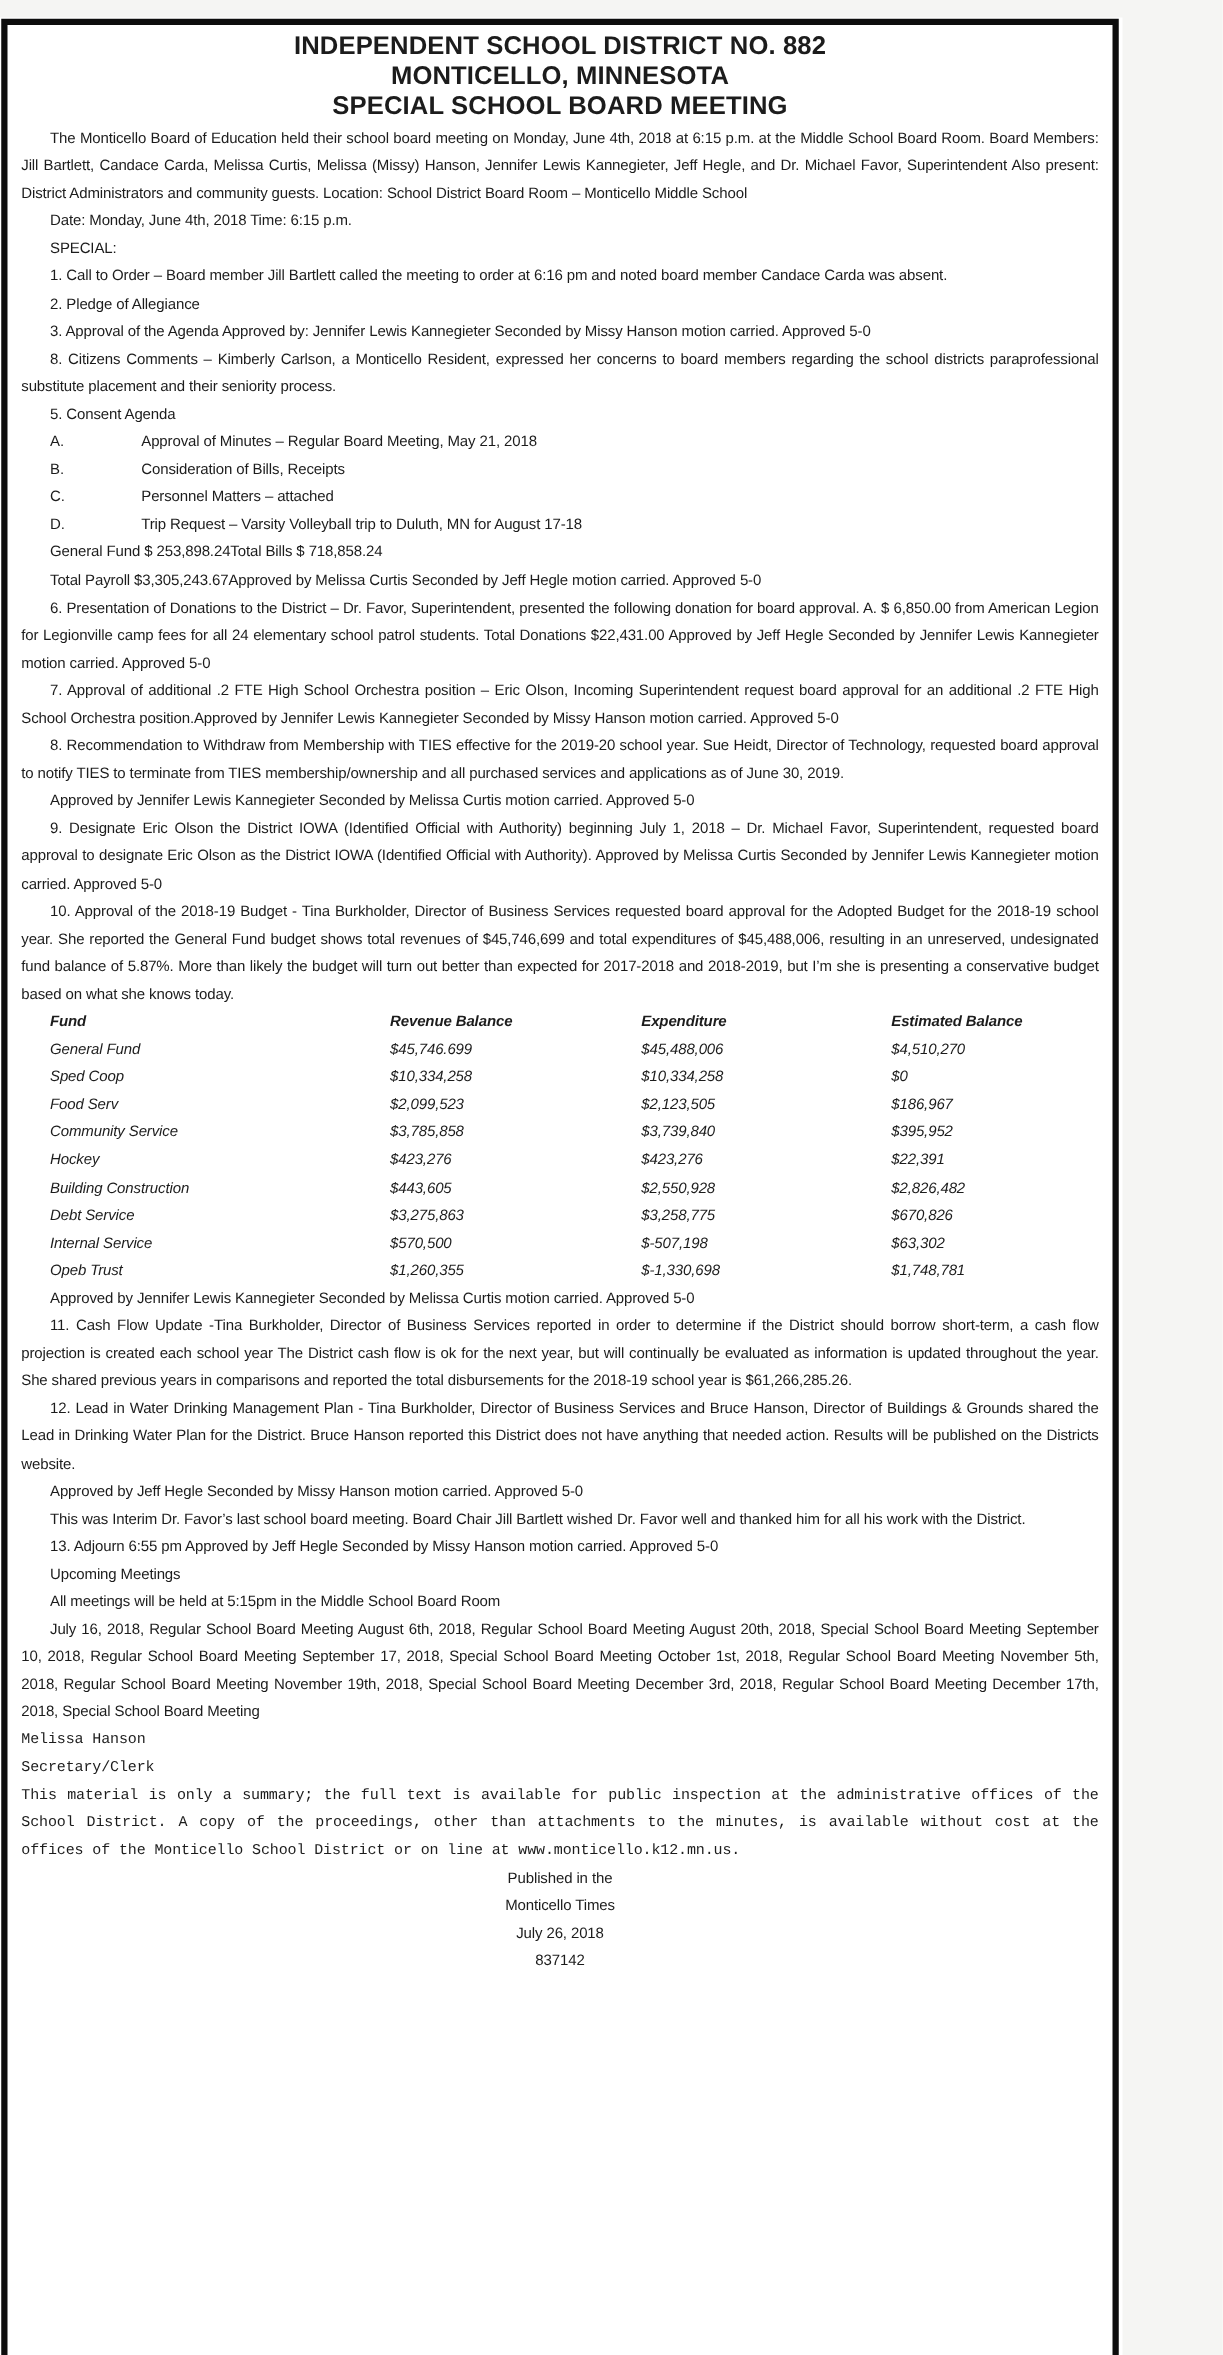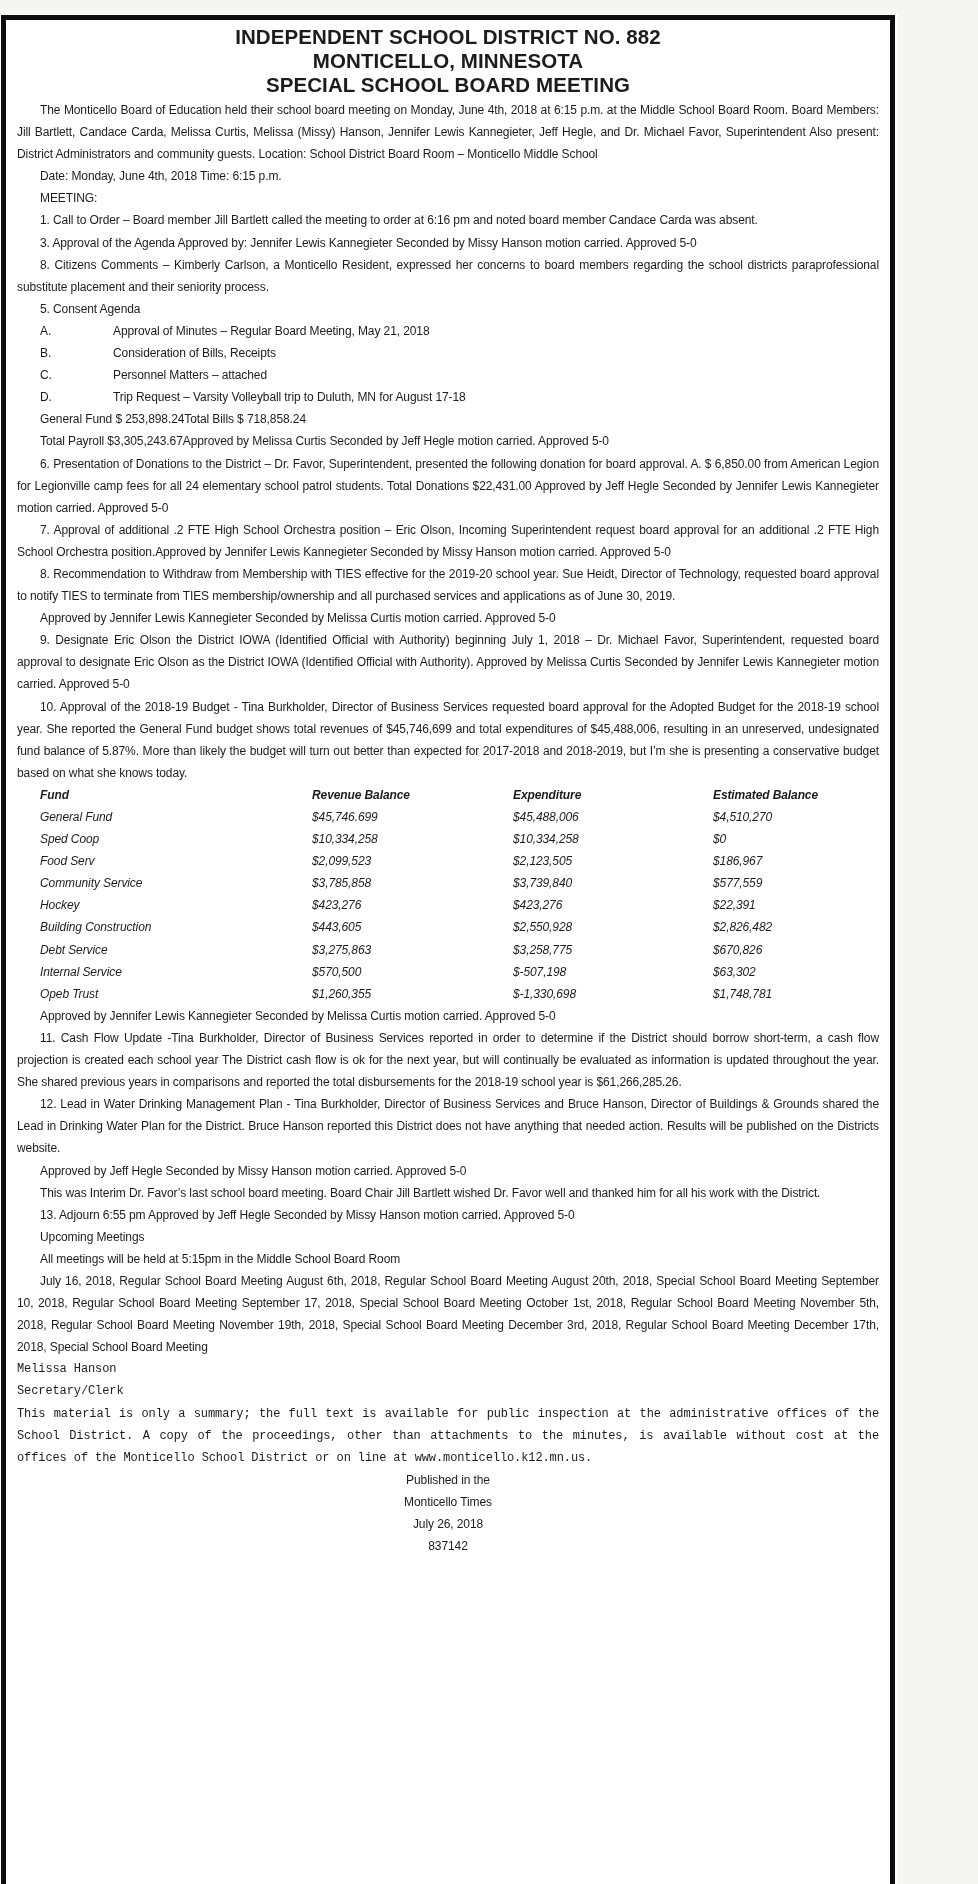--- a/index.html
+++ b/index.html
@@ -79,22 +79,23 @@
   <div class="frame"></div>
   <div class="content">
     <header>
       <div class="title">INDEPENDENT SCHOOL DISTRICT NO. 882</div>
       <div class="title">MONTICELLO, MINNESOTA</div>
       <div class="title">SPECIAL SCHOOL BOARD MEETING</div>
     </header>
     <main class="body-text">
         <p class="p-indent">The Monticello Board of Education held their school board meeting on Monday, June 4th, 2018 at 6:15 p.m. at the Middle School Board Room. Board Members: Jill Bartlett, Candace Carda, Melissa Curtis, Melissa (Missy) Hanson, Jennifer Lewis Kannegieter, Jeff Hegle, and Dr. Michael Favor, Superintendent Also present: District Administrators and community guests. Location:  School District Board Room – Monticello Middle School</p>
         <p class="p-indent">Date:  Monday, June 4th, 2018 Time:  6:15 p.m.</p>
-        <p class="p-indent">MEETING:</p>
+        <p class="p-indent">SPECIAL:</p>
         <p class="p-indent">1. Call to Order – Board member Jill Bartlett called the meeting to order at 6:16 pm and noted board member Candace Carda was absent.</p>
+        <p class="p-indent">2. Pledge of Allegiance</p>
         <p class="p-indent">3. Approval of the Agenda Approved by: Jennifer Lewis Kannegieter  Seconded by Missy Hanson motion carried. Approved 5-0</p>
         <p class="p-indent">8. Citizens Comments – Kimberly Carlson, a Monticello Resident, expressed her concerns to board members regarding the school districts paraprofessional substitute placement and their seniority process.</p>
         <p class="p-indent">5. Consent Agenda</p>
         <p class="consent-item"><span class="letter">A.</span><span>Approval of Minutes – Regular Board Meeting, May 21, 2018</span></p>
         <p class="consent-item"><span class="letter">B.</span><span>Consideration of Bills, Receipts</span></p>
         <p class="consent-item"><span class="letter">C.</span><span>Personnel Matters – attached</span></p>
         <p class="consent-item"><span class="letter">D.</span><span>Trip Request – Varsity Volleyball trip to Duluth, MN for August 17-18</span></p>
         <p class="p-indent">General Fund $  253,898.24Total Bills  $  718,858.24</p>
         <p class="p-indent">Total Payroll $3,305,243.67Approved by Melissa Curtis  Seconded by Jeff Hegle motion carried. Approved 5-0</p>
         <p class="p-indent">6. Presentation of Donations to the District – Dr. Favor, Superintendent, presented the following donation for board approval. A. $ 6,850.00 from American Legion for Legionville camp fees for all 24 elementary school patrol students. Total Donations $22,431.00 Approved by Jeff Hegle  Seconded by Jennifer Lewis Kannegieter motion carried. Approved 5-0</p>
@@ -125,21 +126,21 @@
           <div class="t-row">
             <div class="t-cell">Food Serv</div>
             <div class="t-cell">$2,099,523</div>
             <div class="t-cell">$2,123,505</div>
             <div class="t-cell">$186,967</div>
           </div>
           <div class="t-row">
             <div class="t-cell">Community Service</div>
             <div class="t-cell">$3,785,858</div>
             <div class="t-cell">$3,739,840</div>
-            <div class="t-cell">$577,559</div>
+            <div class="t-cell">$395,952</div>
           </div>
           <div class="t-row">
             <div class="t-cell">Hockey</div>
             <div class="t-cell">$423,276</div>
             <div class="t-cell">$423,276</div>
             <div class="t-cell">$22,391</div>
           </div>
           <div class="t-row">
             <div class="t-cell">Building Construction</div>
             <div class="t-cell">$443,605</div>

